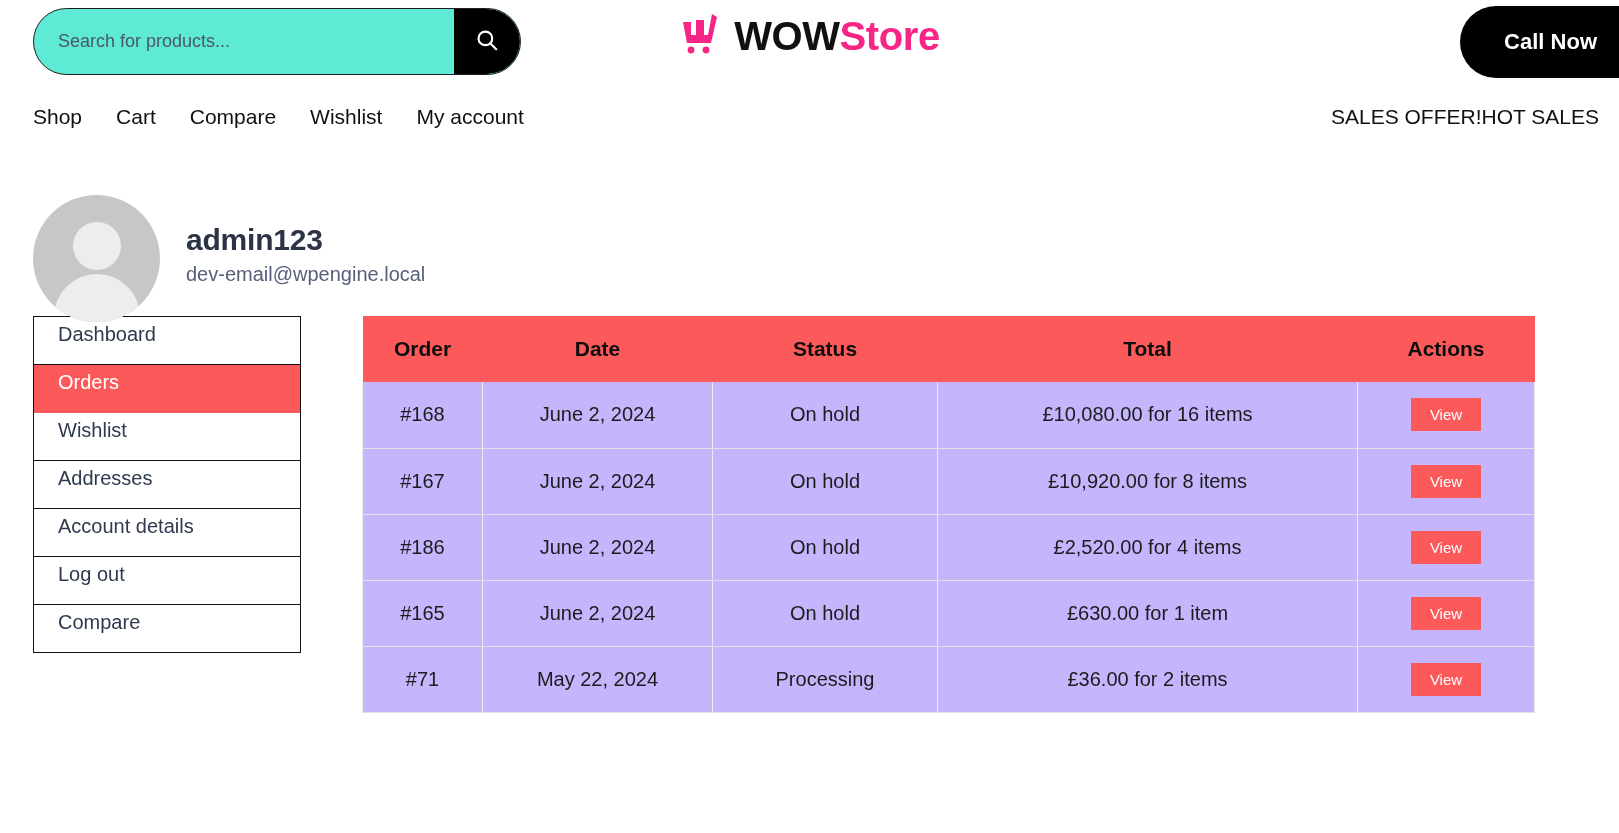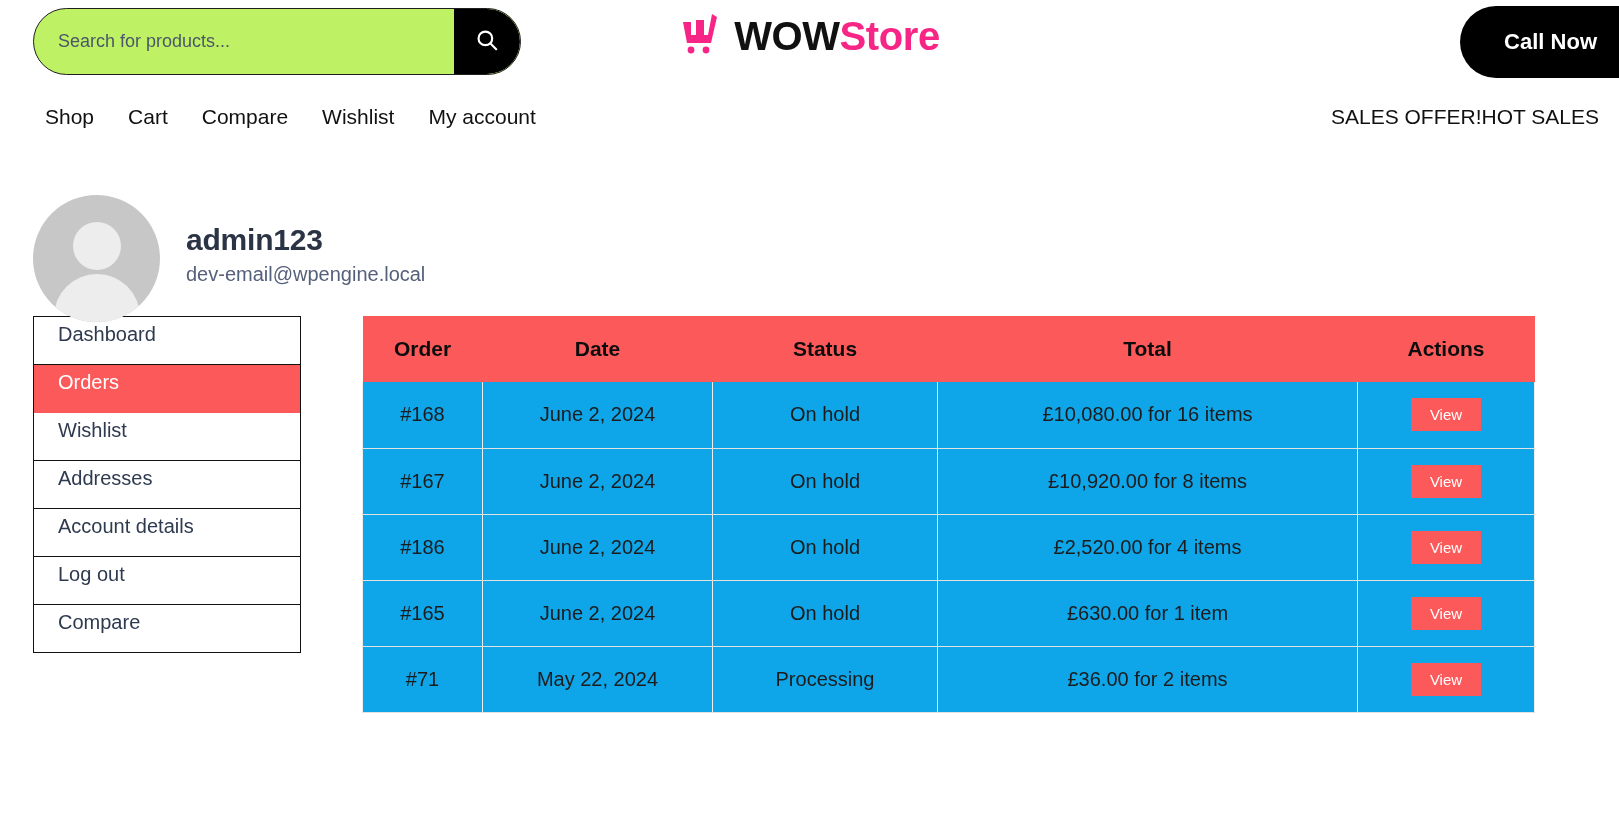--- a/index.html
+++ b/index.html
@@ -20,21 +20,21 @@
   }
 
   .search-wrap {
     position: absolute;
     left: 33px;
     top: 8px;
     width: 488px;
     height: 67px;
     border: 1.5px solid #1f1f1f;
     border-radius: 34px;
-    background: #bef264;
+    background: #5eead4;
     display: flex;
     align-items: center;
     overflow: hidden;
   }
 
   .search-input {
     flex: 1;
     height: 100%;
     border: none;
     outline: none;
@@ -95,21 +95,21 @@
     font-weight: 700;
     cursor: pointer;
     display: flex;
     align-items: center;
   }
 
   
   .navbar {
     position: relative;
     height: 58px;
-    padding: 0 45px;
+    padding: 0 33px;
     display: flex;
     align-items: center;
   }
   .nav-left {
     display: flex;
     align-items: center;
     gap: 34px;
   }
   .nav-link {
     font-size: 21px;
@@ -227,21 +227,21 @@
   .orders-table th {
     background: #fc5a5a;
     color: #0d0d0d;
     font-weight: 700;
     font-size: 21px;
     height: 66px;
     text-align: center;
     padding: 0;
   }
   .orders-table td {
-    background: #0ea5e9;
+    background: #c4b5fd;
     height: 66px;
     text-align: center;
     color: #1c1c1c;
     border-bottom: 1px solid #e2e2e2;
     border-left: 1px solid #ededed;
     border-right: 1px solid #ededed;
     padding: 0;
     font-size: 20px;
   }
   .col-order   { width: 120px; }

